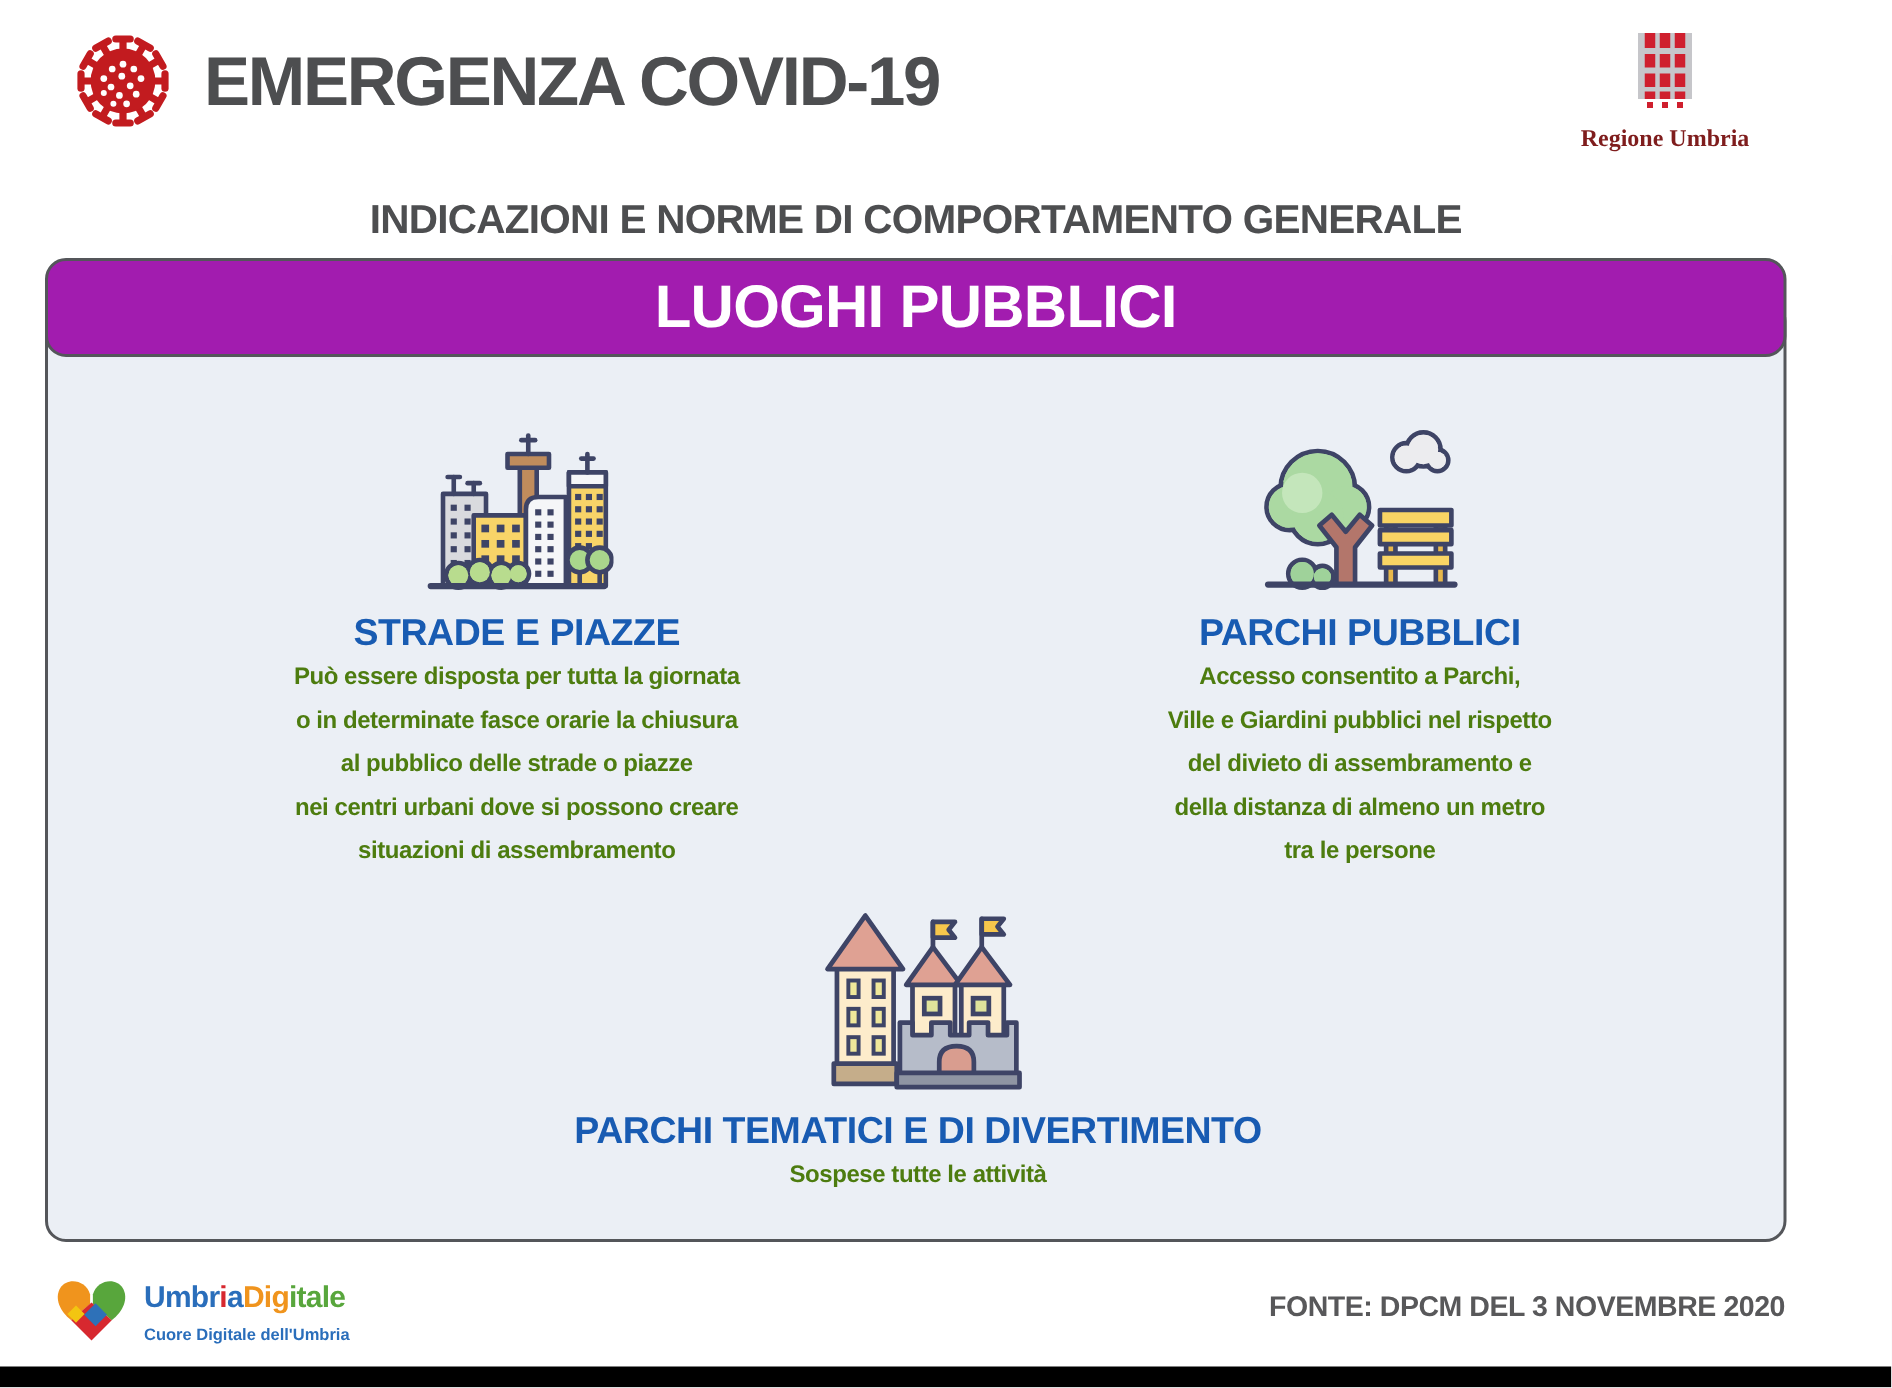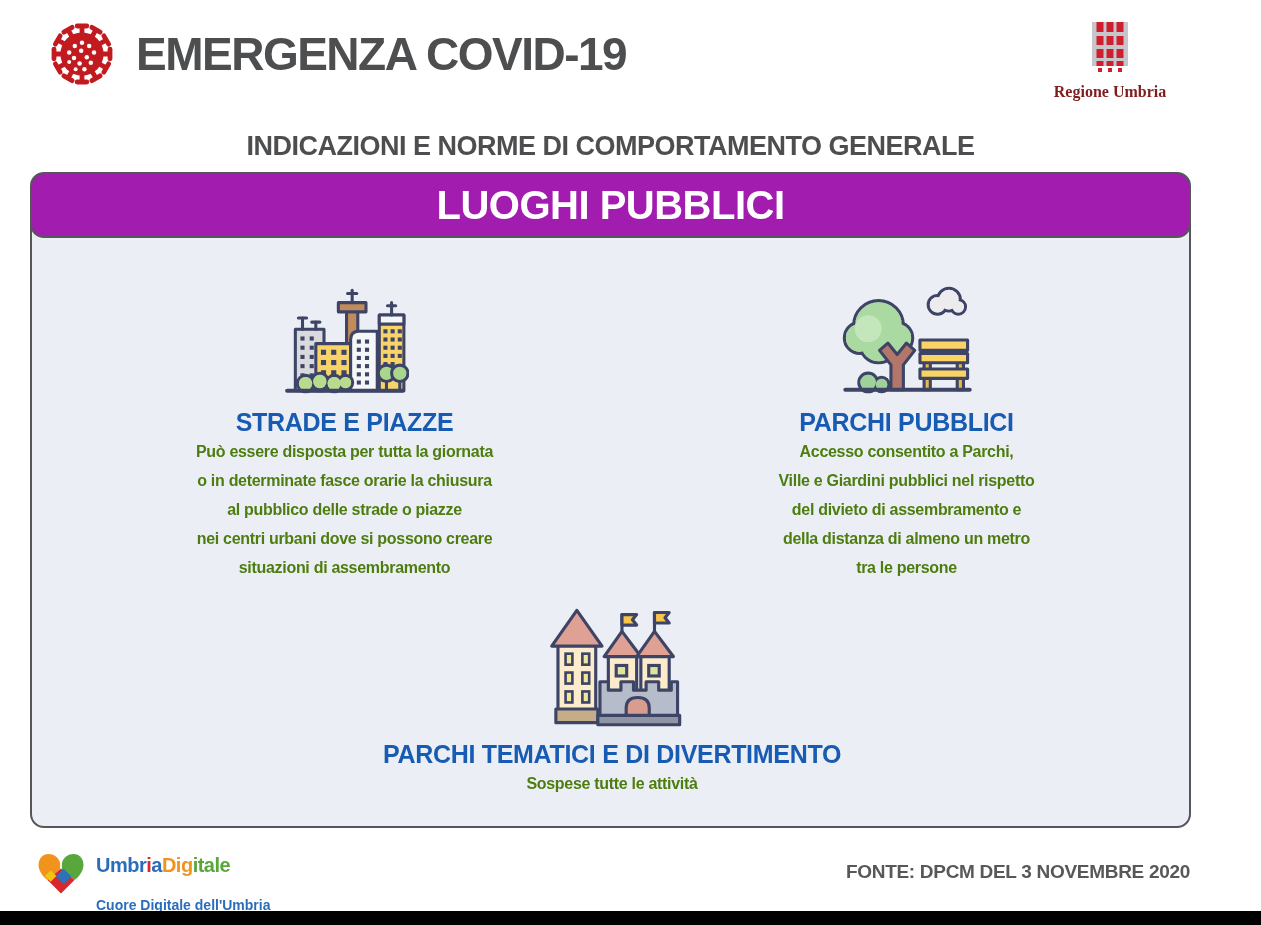--- a/index.html
+++ b/index.html
@@ -42,21 +42,21 @@
   .section-line  { font-size:16px; font-weight:bold; color:#4d7c0f; line-height:29px; letter-spacing:-0.3px; white-space:nowrap; }
 
   
   .footer-logo { position:absolute; left:34px; top:844px; display:flex; align-items:flex-start; gap:8px; }
   .logo-textwrap { padding-top:6px; }
   .logo-text { font-size:20px; font-weight:bold; letter-spacing:-0.5px; line-height:30px; white-space:nowrap; }
   .lt-blue   { color:#2a6ebb; }
   .lt-red    { color:#d7282f; }
   .lt-orange { color:#f0941d; }
   .lt-green  { color:#58a63c; }
-  .logo-tagline { font-size:14px; font-weight:bold; color:#2a6ebb; margin-top:17px; }
+  .logo-tagline { font-size:11px; font-weight:bold; color:#2a6ebb; margin-top:4px; }
   .source {
     position:absolute; right:71px; top:861px;
     font-size:19px; font-weight:bold; color:#58585a; letter-spacing:-0.3px; white-space:nowrap;
   }
   .black-bar { position:absolute; left:0; bottom:0; width:100%; height:14px; background:#000000; }
 
   svg { display:block; }
 </style>
 </head>
 <body>

